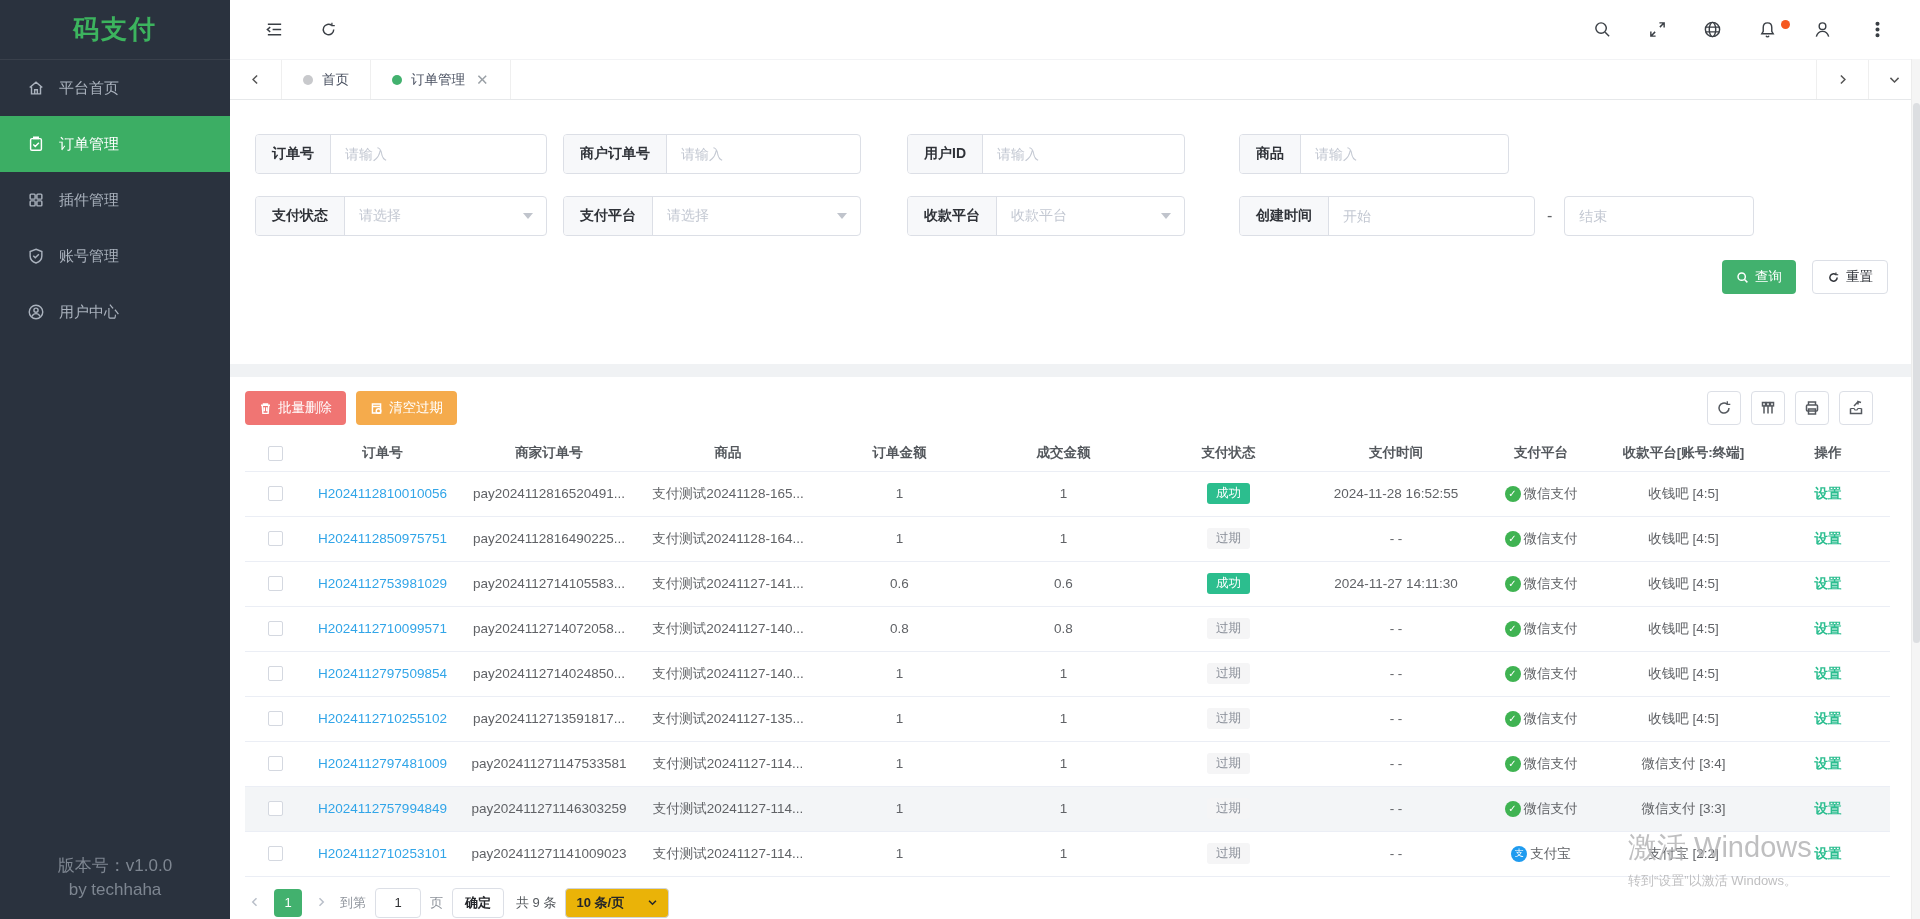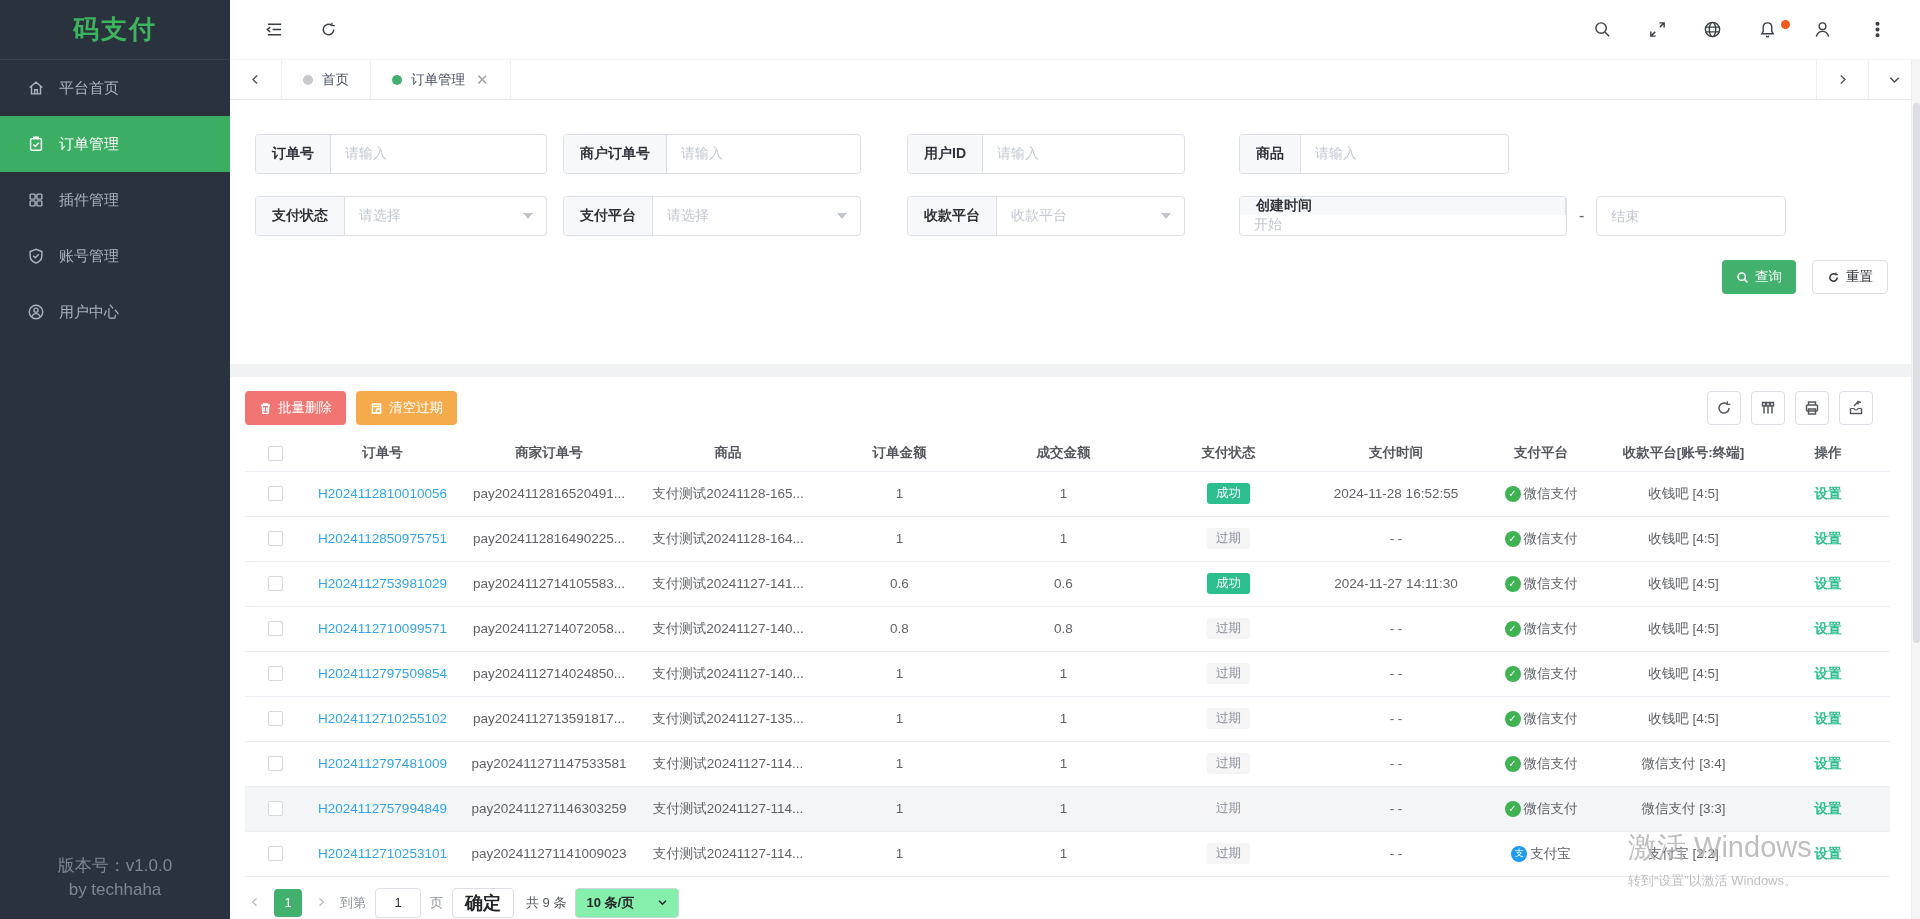--- a/index.html
+++ b/index.html
@@ -37,26 +37,26 @@
   .tab .close { color:#9aa0a6; font-size:15px; margin-left:2px; }
   .tab-spacer { flex:1; }
 
   .content { flex:1; position:relative; overflow:hidden; }
 
   
   .filter-card { background:#fff; height:264px; padding:34px 32px 0 25px; }
   .filter-row { display:flex; align-items:center; margin-bottom:22px; }
   .input-group { display:flex; height:40px; border:1px solid #dcdfe6; border-radius:4px; background:#fff; overflow:hidden; }
   .ig-label { background:#f7f8fa; padding:0 16px; display:flex; align-items:center; font-size:14px; color:#2f3238; font-weight:600; border-right:1px solid #dcdfe6; white-space:nowrap; }
-  .ig-input { border:none; outline:none; flex:1; min-width:0; padding:0 14px; font-size:14px; color:#606266; background:transparent;font-family:Liberation Mono, monospace; }
+  .ig-input { border:none; outline:none; flex:1; min-width:0; padding:0 14px; font-size:14px; color:#606266; background:transparent; }
   .ig-input::placeholder { color:#c3c8d2; }
   .ig-select { flex:1; display:flex; align-items:center; justify-content:space-between; padding:0 13px 0 14px; font-size:14px; color:#c3c8d2; cursor:pointer; }
   .caret-down { width:0; height:0; border-left:5px solid transparent; border-right:5px solid transparent; border-top:6px solid #c0c4cc; }
   .g1 { width:292px; } .g2 { width:298px; margin-left:16px; } .g3 { width:278px; margin-left:46px; } .g4 { margin-left:54px; }
-  .w-date1 { width:328px;flex-direction:column; } .w-date1 .ig-input { width:185px; }
+  .w-date1 { width:296px; } .w-date1 .ig-input { width:185px; }
   .date-sep { margin:0 12px; color:#606266; }
   .date-end { width:190px; height:40px; border:1px solid #dcdfe6; border-radius:4px; padding:0 14px; font-size:14px; outline:none; }
   .date-end::placeholder { color:#c3c8d2; }
   .filter-actions { display:flex; justify-content:flex-end; gap:16px; padding-right:0px; margin-top:24px; }
   .btn { height:34px; border-radius:4px; display:inline-flex; align-items:center; gap:6px; font-size:13.5px; padding:0 14px; cursor:pointer; border:none; }
   .btn svg { width:13px; height:13px; stroke:currentColor; fill:none; stroke-width:1.8; }
   .btn-query { background:#42b16e; color:#fff; }
   .btn-reset { background:#fff; color:#2f3238; border:1px solid #dcdfe6; }
 
   
@@ -83,23 +83,23 @@
   .pf-icon.wechat { background:#3fb352; }
   .pf-icon.alipay { background:#1f9bef; font-size:9px; }
 
   
   .pagination { display:flex; align-items:center; margin-top:11px; gap:9px; font-size:13px; }
   .pg-chevron { color:#b9bfc9; font-size:14px; width:20px; text-align:center; cursor:pointer; }
   .pg-chevron svg { width:12px; height:12px; stroke:currentColor; fill:none; stroke-width:2; }
   .pg-page { width:28px; height:28px; border-radius:4px; background:#42b16e; color:#fff; display:flex; align-items:center; justify-content:center; font-size:13px; cursor:pointer; }
   .pg-text { color:#8f949c; }
   .pg-input { width:46px; height:30px; border:1px solid #dcdfe6; border-radius:4px; text-align:center; font-size:13px; color:#303133; outline:none; }
-  .pg-confirm { height:30px; border:1px solid #dcdfe6; border-radius:4px; background:#fff; padding:0 12px; font-weight:700; font-size:18px; color:#24262a; cursor:pointer; }
+  .pg-confirm { height:30px; border:1px solid #dcdfe6; border-radius:4px; background:#fff; padding:0 12px; font-weight:700; font-size:13px; color:#24262a; cursor:pointer; }
   .pg-total { color:#54585d; margin-left:3px; }
-  .pg-size { height:30px; border:1px solid #cfd4dc; border-radius:4px; background:#86efac; display:flex; align-items:center; gap:23px; padding:0 10px; font-weight:700; color:#24262a; cursor:pointer; }
+  .pg-size { height:30px; border:1px solid #cfd4dc; border-radius:4px; background:#eab308; display:flex; align-items:center; gap:23px; padding:0 10px; font-weight:700; color:#24262a; cursor:pointer; }
   .pg-size svg { width:11px; height:11px; stroke:#24262a; fill:none; stroke-width:2.2; }
 
   
   .watermark { position:absolute; left:1628px; top:828px; z-index:50; pointer-events:none; color:#b4b4b6; opacity:.85; }
   .wm1 { font-size:29px; }
   .wm2 { font-size:13px; margin-top:4px; }
   .scrollbar { position:absolute; right:0; top:59px; bottom:0; width:9px; background:#f5f5f5; border-left:1px solid #ececec; z-index:40; }
   .scrollbar .thumb { position:absolute; top:44px; left:1px; width:7px; height:540px; border-radius:4px; background:#dcdee1; }
 </style>
 </head>

